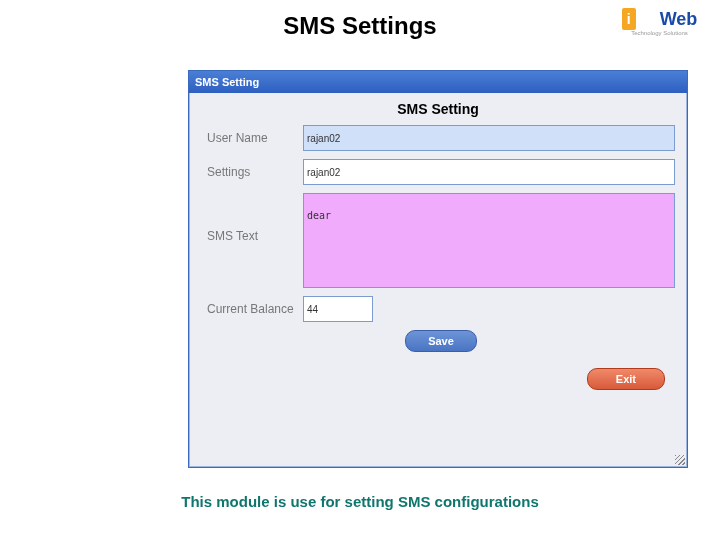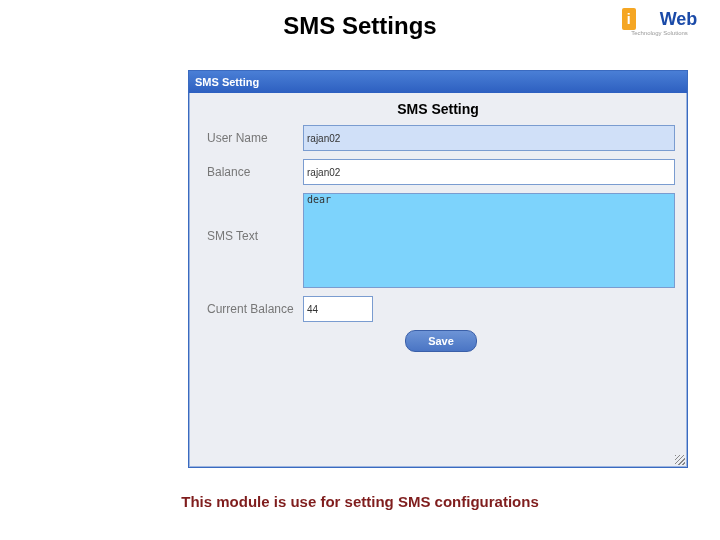--- a/index.html
+++ b/index.html
@@ -97,23 +97,23 @@
     background: #fff;
     font-size: 10px;
     padding: 1px 3px;
     color: #333;
   }
   .text-input.sel { background: #d0e0f8; }
   .textarea {
     flex: 1;
     height: 95px;
     border: 1px solid #7a9cd0;
-    background: #7dd3fc;
+    background: #f0abfc;
     font-size: 10px;
-    padding: 0 3px;
+    padding: 16px 3px;
     color: #333;
     resize: none;
     overflow-y: scroll;
   }
   .row.tall { align-items: flex-start; }
   .row.tall .label { padding-top: 36px; }
   .short-input {
     width: 70px; flex: none;
   }
   .btn-row {
@@ -143,21 +143,21 @@
     padding: 4px 28px;
   }
   .caption {
     position: absolute;
     bottom: 30px;
     left: 0;
     width: 100%;
     text-align: center;
     font-size: 15px;
     font-weight: bold;
-    color: #7f1d1d;
+    color: #0f766e;
   }
   .resize-grip {
     position:absolute; right:2px; bottom:2px;
     width:10px; height:10px;
     background: repeating-linear-gradient(135deg,#888 0 1px,transparent 1px 3px);
   }
 </style>
 </head>
 <body>
 
@@ -181,37 +181,40 @@
   <div class="inner-title">SMS Setting</div>
 
   <div class="form-area">
 
     <div class="row">
       <div class="label">User Name</div>
       <input class="text-input sel" value="rajan02" style="">
     </div>
 
     <div class="row">
-      <div class="label">Balance</div>
+      <div class="label">Settings</div>
       <input class="text-input" value="rajan02" style="">
     </div>
 
     <div class="row tall">
       <div class="label">SMS Text</div>
       <textarea class="textarea" style="">dear</textarea>
     </div>
 
     <div class="row">
       <div class="label">Current Balance</div>
       <input class="text-input short-input" value="44" style="">
     </div>
 
     <div class="btn-row">
       <button class="btn">Save</button>
     </div>
 
 
 
+    <div class="exit-row">
+      <button class="btn exit">Exit</button>
+    </div>
   </div>
   <div class="resize-grip"></div>
 </div>
 
 <div class="caption">This module is use for setting SMS configurations</div>
 
 </body></html>

